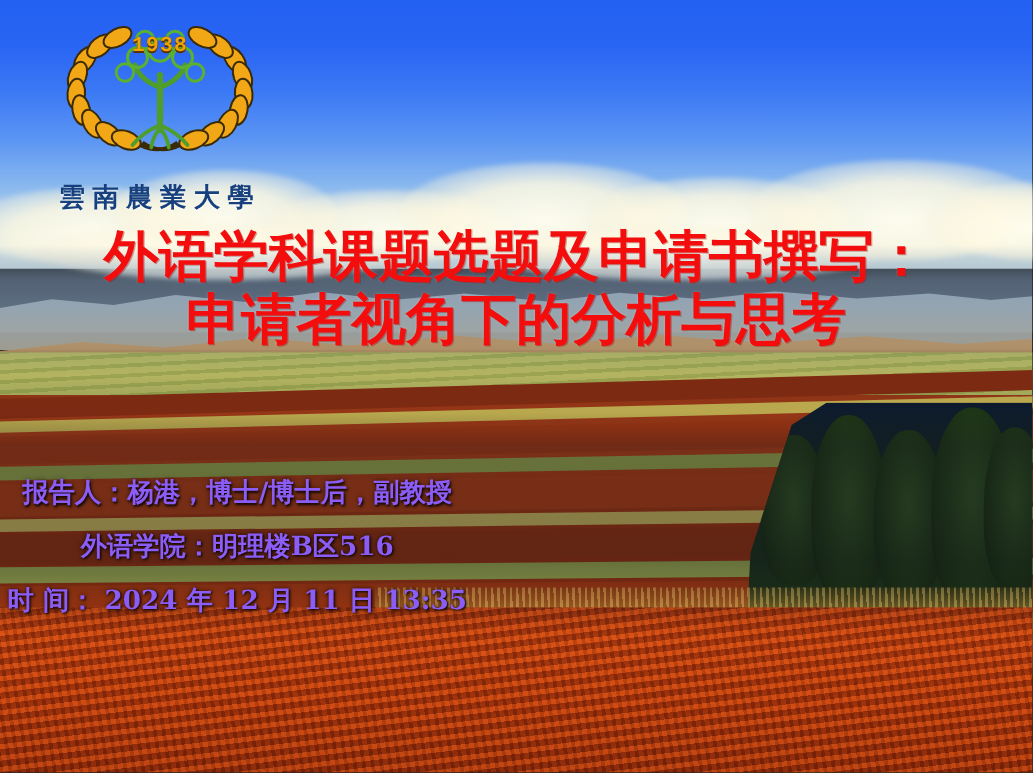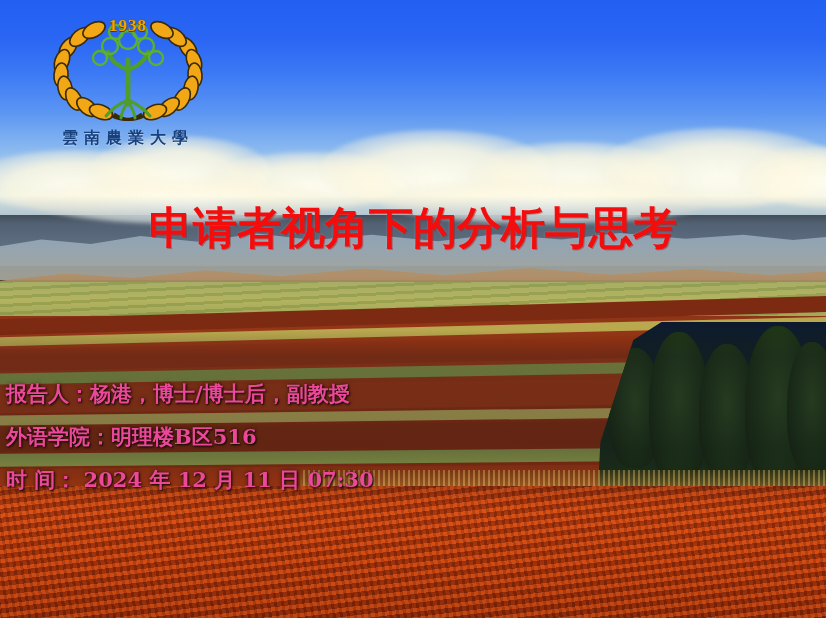--- a/index.html
+++ b/index.html
@@ -129,30 +129,30 @@
   }
 
   
   #logo-block {
     position: absolute; left: 28px; top: 8px;
     width: 200px; height: 158px;
     text-align: center;
   }
   #crest { position: relative; width: 200px; height: 120px; margin: 0 auto; }
   #crest-year {
-    position: absolute; left: 0; right: 0; top: 8px;
-    font-family: Liberation Serif, serif;
+    position: absolute; left: 0; right: 0; top: 20px;
+    font-family: Liberation Mono, monospace;
     font-size: 17px; font-weight: bold; color: #f0a500;
     letter-spacing: 1px;
     text-shadow: 0 0 1px #6a3b00, 0 1px 0 #5a3300;
   }
   #univ-name {
-    margin-top: 0;
+    margin-top: 16px;
     font-family: "DejaVu Serif", serif;
-    font-size: 16px; font-weight: bold; color: #17407f;
+    font-size: 21px; font-weight: bold; color: #17407f;
     letter-spacing: 6px;
     text-shadow: 0 1px 1px rgba(255,255,255,0.45);
   }
 
   
   #banner {
     position: absolute; right: 26px; top: 22px;
     color: #cc0d0d;
     font-family: "DejaVu Serif", serif;
     font-size: 43px; font-weight: bold;
@@ -168,32 +168,33 @@
   #title {
     position: absolute; left: 0; right: 0; top: 183px;
     text-align: center;
     color: #f40d0d;
     font-family: "DejaVu Sans", sans-serif;
     font-weight: bold;
     line-height: 1.04;
     text-shadow: 1px 1px 0 rgba(130,0,0,0.35), 0 0 2px rgba(255,255,255,0.25);
   }
   #title .line1 { display:block; font-size: 44px; letter-spacing: 0px; }
-  #title .line2 { display:block; font-size: 44px; letter-spacing: 0px; margin-top: 22px; }
+  #title .line2 { display:block; font-size: 44px; letter-spacing: 0px; margin-top: 4px; }
 
   
   #info {
     position: absolute; left: 6px; top: 372px;
-    color: #ec4899;
+    color: #8b5cf6;
     font-family: "DejaVu Serif", serif;
     font-weight: bold;
     font-size: 21px;
     line-height: 43px;
     text-shadow: 1px 1px 2px rgba(0,0,0,0.85), 0 0 4px rgba(0,0,0,0.6);
     white-space: nowrap;
+    text-align: center;
   }
   #info .row { display: block; }
 </style>
 </head>
 <body>
 
 <div id="poster">
 
   <div class="bg-layer" id="sky"></div>
 
@@ -287,22 +288,23 @@
 
           <path d="M100 92 q-14 6 -22 16 M100 92 q14 6 22 16 M100 94 q-6 8 -7 16 M100 94 q6 8 7 16" stroke="#4f9e2a" stroke-width="3"></path>
         </g>
       </svg>
     </div>
     <div id="univ-name">雲南農業大學</div>
   </div>
 
 
   <div id="title">
+    <span class="line1">外语学科课题选题及申请书撰写：</span>
     <span class="line2">申请者视角下的分析与思考</span>
   </div>
 
   <div id="info">
     <span class="row">报告人：杨港，博士/博士后，副教授</span>
     <span class="row">外语学院：明理楼B区516</span>
-    <span class="row">时 间： 2024 年 12 月 11 日 07:30</span>
+    <span class="row">时 间： 2024 年 12 月 11 日 13:35</span>
   </div>
 
 </div>
 
 </body></html>

